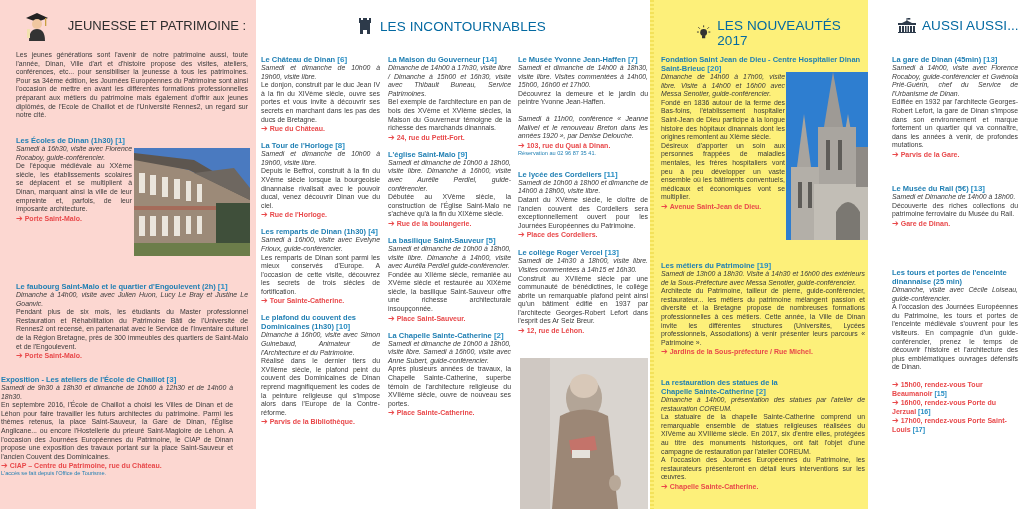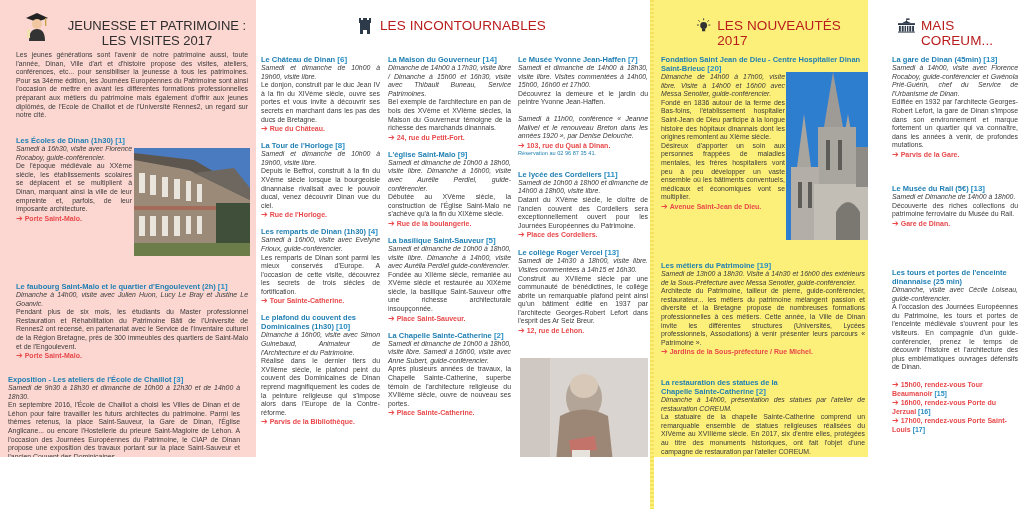--- a/index.html
+++ b/index.html
@@ -1,25 +1,25 @@
 <!DOCTYPE html>
 <html><head>
 <meta charset="utf-8">
 <style>
   * { box-sizing: border-box; margin: 0; padding: 0; }
   html, body { width: 1024px; height: 509px; overflow: hidden; background: #fff; }
   body { font-family: "Liberation Sans", "DejaVu Sans", sans-serif; color: #2e2e2e; position: relative; }
-  .panel { position: absolute; top: 0; height: 457px; overflow: hidden; text-decoration: underline; }
+  .panel { position: absolute; top: 0; height: 509px; overflow: hidden; text-decoration: underline; }
   #p1 { left: 0; width: 256px; background: #fcd7d1; padding: 0 9px 0 16px; }
   #p2 { left: 256px; width: 398px; background: #fff; }
   #p3 { left: 654px; width: 214px; background: #fdf07a; }
   #p4 { left: 868px; width: 156px; background: #fff; padding: 0 8px 0 24px; }
   .yellow-strip { position: absolute; left: 650px; top: 0; width: 4px; height: 509px;
     background: repeating-linear-gradient(180deg, #f3e25a 0 2px, #fdf07a 2px 4px); }
-  .ptitle { font-size: 14.5px; color: #b91c1c; letter-spacing: 0.1px; font-weight: normal; display: flex; align-items: flex-start; }
+  .ptitle { font-size: 14.5px; color: #0369a1; letter-spacing: 0.1px; font-weight: normal; display: flex; align-items: center; }
   .ptitle .t { font-size: 13.5px; }
   .txt { font-size: 6.9px; line-height: 8.6px; text-align: justify; color: #3a3a3a; }
   .it { font-style: italic; }
   .h { font-size: 7.5px; font-weight: bold; color: #1f7fb3; line-height: 9px; }
   .h .num { color: #2a8fc4; font-weight: bold; font-size: 8px; }
   .addr { font-size: 7px; font-weight: bold; color: #e8484a; line-height: 9px; }
   .addr .arr { font-size: 8px; margin-right: 2px; }
   .note { font-size: 5.6px; color: #1f7fb3; line-height: 7px; }
   .blk { position: absolute; }
   .photo { position: absolute; overflow: hidden; }
@@ -32,21 +32,20 @@
   <div style="position:absolute;left:20px;top:12px;width:228px;height:36px;">
     <svg width="26" height="30" viewBox="0 0 26 30" style="position:absolute;left:4px;top:0;">
       <polygon points="2,6 13,1 24,6 13,10" fill="#222"></polygon>
       <rect x="21" y="6" width="1.3" height="8" fill="#c9a040"></rect>
       <circle cx="13" cy="12" r="5" fill="#f0c7a0"></circle>
       <path d="M5 29 Q5 17 13 17 Q21 17 21 29 Z" fill="#333"></path>
       <rect x="3" y="17" width="3" height="9" fill="#f2e1b0"></rect>
     </svg>
     <div style="position:absolute;left:42px;top:6px;width:190px;text-align:center;font-size:13px;line-height:15px;color:#2e2e2e;">
       <div>JEUNESSE ET PATRIMOINE :</div>
-      <div>LES VISITES 2017</div>
     </div>
   </div>
 
   <p class="txt blk" style="left:16px;top:51px;width:232px;">Les jeunes générations sont l'avenir de notre patrimoine aussi, toute l'année, Dinan, Ville d'art et d'histoire propose des visites, ateliers, conférences, etc... pour sensibiliser la jeunesse à tous les patrimoines. Pour sa 34ème édition, les Journées Européennes du Patrimoine sont ainsi l'occasion de mettre en avant les différentes formations professionnelles préparant aux métiers du patrimoine mais également d'offrir aux jeunes diplômés, de l'Ecole de Chaillot et de l'Université Rennes2, un regard sur notre cité.</p>
 
   <div class="blk" style="left:16px;top:136px;width:116px;">
     <div class="h"><span>Les Écoles de Dinan (1h30)</span> <span class="num">[1]</span></div>
     <div class="txt it">Samedi à 16h30, visite avec Florence Rocaboy, guide-conférencier.</div>
     <div class="txt">De l'époque médiévale au XXème siècle, les établissements scolaires se déplacent et se multiplient à Dinan, marquant ainsi la ville de leur empreinte et, parfois, de leur imposante architecture.</div>
     <div class="addr"><span class="arr">➔</span><span>Porte Saint-Malo.</span></div>
@@ -77,21 +76,21 @@
     </svg>
   </div>
 
   <div class="blk" style="left:16px;top:282px;width:232px;">
     <div class="h"><span>Le faubourg Saint-Malo et le quartier d'Engoulevent (2h)</span> <span class="num">[1]</span></div>
     <div class="txt it">Dimanche à 14h00, visite avec Julien Huon, Lucy Le Bray et Justine Le Goanvic.</div>
     <div class="txt">Pendant plus de six mois, les étudiants du Master professionnel Restauration et Réhabilitation du Patrimoine Bâti de l'Université de Rennes2 ont recensé, en partenariat avec le Service de l'Inventaire culturel de la Région Bretagne, près de 300 immeubles des quartiers de Saint-Malo et de l'Engoulevent.</div>
     <div class="addr"><span class="arr">➔</span><span>Porte Saint-Malo.</span></div>
   </div>
 
-  <div class="blk" style="left:8px;top:375px;width:232px;">
+  <div class="blk" style="left:1px;top:375px;width:232px;">
     <div class="h"><span>Exposition - Les ateliers de l'École de Chaillot</span> <span class="num">[3]</span></div>
     <div class="txt it">Samedi de 9h30 à 18h30 et dimanche de 10h00 à 12h30 et de 14h00 à 18h30.</div>
     <div class="txt">En septembre 2016, l'École de Chaillot a choisi les Villes de Dinan et de Léhon pour faire travailler les futurs architectes du patrimoine. Parmi les thèmes retenus, la place Saint-Sauveur, la Gare de Dinan, l'Église Anglicane... ou encore l'Hostellerie du prieuré Saint-Magloire de Léhon. A l'occasion des Journées Européennes du Patrimoine, le CIAP de Dinan propose une exposition des travaux portant sur la place Saint-Sauveur et l'ancien Couvent des Dominicaines.</div>
     <div class="addr"><span class="arr">➔</span><span>CIAP – Centre du Patrimoine, rue du Château.</span></div>
     <div class="note">L'accès se fait depuis l'Office de Tourisme.</div>
   </div>
 </section>
 
 <section id="p2" class="panel">
   <div class="ptitle blk" style="left:102px;top:18px;">
@@ -266,21 +265,21 @@
       <g fill="#2d3a4a">
           <rect x="1" y="8" width="2" height="6"></rect>
           <rect x="4" y="8" width="2" height="6"></rect>
           <rect x="7" y="8" width="1.5" height="6"></rect>
           <rect x="9.5" y="8" width="1.5" height="6"></rect>
           <rect x="12" y="8" width="2" height="6"></rect>
           <rect x="15" y="8" width="2" height="6"></rect>
         </g>
       <rect x="0" y="14" width="18" height="1" fill="#2d3a4a"></rect>
     </svg>
-    <span class="t">MAIS COREUM...</span>
+    <span class="t">AUSSI AUSSI...</span>
   </div>
 
   <div class="blk" style="left:24px;top:55px;width:126px;">
     <div class="h"><span>La gare de Dinan (45min)</span> <span class="num">[13]</span></div>
     <div class="txt it">Samedi à 14h00, visite avec Florence Rocaboy, guide-conférencier et Gwénola Prié-Guérin, chef du Service de l'Urbanisme de Dinan.</div>
     <div class="txt">Edifiée en 1932 par l'architecte Georges-Robert Lefort, la gare de Dinan s'impose dans son environnement et marque fortement un quartier qui va connaître, dans les années à venir, de profondes mutations.</div>
     <div class="addr"><span class="arr">➔</span><span>Parvis de la Gare.</span></div>
   </div>
 
   <div class="blk" style="left:24px;top:184px;width:126px;">

